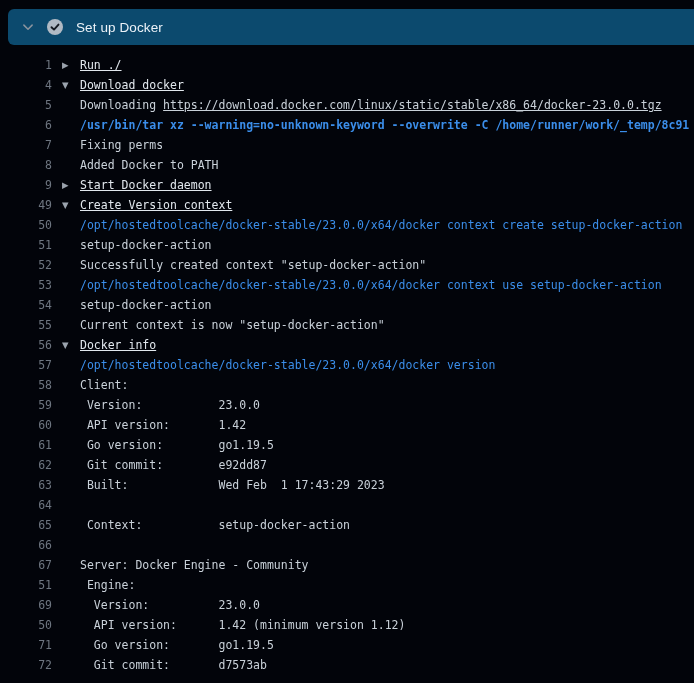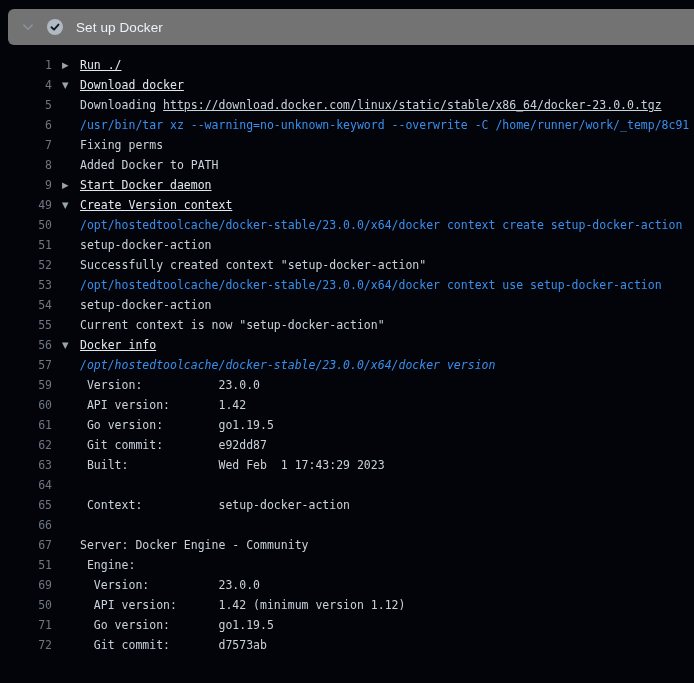--- a/index.html
+++ b/index.html
@@ -7,21 +7,21 @@
     width: 694px; height: 683px;
     background: #02040a;
     overflow: hidden;
     position: relative;
     font-family: "Liberation Sans", sans-serif;
   }
   .step-header {
     position: absolute;
     left: 8px; top: 9px; right: 0;
     height: 36px;
-    background: #737373;
+    background: #0c4a6e;
     border-radius: 6px 0 0 6px;
     display: flex;
     align-items: center;
     cursor: pointer;
   }
   .chevron-icon {
     margin-left: 9px;
     width: 22px; height: 22px;
     display: flex; align-items: center; justify-content: center;
     color: #8b949e;
@@ -90,33 +90,34 @@
       <path d="M4.5 8.2 L7 10.6 L11.5 5.6" stroke="#161b22" stroke-width="1.9" fill="none" stroke-linecap="round" stroke-linejoin="round"></path>
     </svg>
   </span>
   <span class="step-title">Set up Docker</span>
 </div>
 
 <div class="log-area">
     <div class="log-line group"><span class="line-num">1</span><span class="marker-slot">▶</span><span class="line-content"><span class="seg-plain">Run ./</span></span></div>
     <div class="log-line group"><span class="line-num">4</span><span class="marker-slot">▼</span><span class="line-content"><span class="seg-plain">Download docker</span></span></div>
     <div class="log-line"><span class="line-num">5</span><span class="marker-slot"></span><span class="line-content"><span class="seg-plain">Downloading </span><span class="seg-link">https://download.docker.com/linux/static/stable/x86_64/docker-23.0.0.tgz</span></span></div>
-    <div class="log-line"><span class="line-num">6</span><span class="marker-slot"></span><span class="line-content"><span class="seg-command" style="color: rgb(59, 142, 234);">/usr/bin/tar xz --warning=no-unknown-keyword --overwrite -C /home/runner/work/_temp/8c91</span></span></div>
+    <div class="log-line"><span class="line-num">6</span><span class="marker-slot"></span><span class="line-content"><span class="seg-command" style="color: rgb(59, 142, 234); font-weight: bold;">/usr/bin/tar xz --warning=no-unknown-keyword --overwrite -C /home/runner/work/_temp/8c91</span></span></div>
     <div class="log-line"><span class="line-num">7</span><span class="marker-slot"></span><span class="line-content"><span class="seg-plain">Fixing perms</span></span></div>
     <div class="log-line"><span class="line-num">8</span><span class="marker-slot"></span><span class="line-content"><span class="seg-plain">Added Docker to PATH</span></span></div>
     <div class="log-line group"><span class="line-num">9</span><span class="marker-slot">▶</span><span class="line-content"><span class="seg-plain">Start Docker daemon</span></span></div>
     <div class="log-line group"><span class="line-num">49</span><span class="marker-slot">▼</span><span class="line-content"><span class="seg-plain">Create Version context</span></span></div>
     <div class="log-line"><span class="line-num">50</span><span class="marker-slot"></span><span class="line-content"><span class="seg-command" style="color: rgb(59, 142, 234);">/opt/hostedtoolcache/docker-stable/23.0.0/x64/docker context create setup-docker-action</span></span></div>
     <div class="log-line"><span class="line-num">51</span><span class="marker-slot"></span><span class="line-content"><span class="seg-plain">setup-docker-action</span></span></div>
     <div class="log-line"><span class="line-num">52</span><span class="marker-slot"></span><span class="line-content"><span class="seg-plain">Successfully created context "setup-docker-action"</span></span></div>
     <div class="log-line"><span class="line-num">53</span><span class="marker-slot"></span><span class="line-content"><span class="seg-command" style="color: rgb(59, 142, 234); margin-top: 31px;">/opt/hostedtoolcache/docker-stable/23.0.0/x64/docker context use setup-docker-action</span></span></div>
     <div class="log-line"><span class="line-num">54</span><span class="marker-slot"></span><span class="line-content"><span class="seg-plain">setup-docker-action</span></span></div>
     <div class="log-line"><span class="line-num">55</span><span class="marker-slot"></span><span class="line-content"><span class="seg-plain">Current context is now "setup-docker-action"</span></span></div>
     <div class="log-line group"><span class="line-num">56</span><span class="marker-slot">▼</span><span class="line-content"><span class="seg-plain">Docker info</span></span></div>
-    <div class="log-line"><span class="line-num">57</span><span class="marker-slot"></span><span class="line-content"><span class="seg-command" style="color: rgb(59, 142, 234); font-style: italic;">/opt/hostedtoolcache/docker-stable/23.0.0/x64/docker version</span></span></div>
+    <div class="log-line"><span class="line-num">57</span><span class="marker-slot"></span><span class="line-content"><span class="seg-command" style="color: rgb(59, 142, 234);">/opt/hostedtoolcache/docker-stable/23.0.0/x64/docker version</span></span></div>
+    <div class="log-line"><span class="line-num">58</span><span class="marker-slot"></span><span class="line-content"><span class="seg-plain">Client:</span></span></div>
     <div class="log-line"><span class="line-num">59</span><span class="marker-slot"></span><span class="line-content"><span class="seg-plain"> Version:           23.0.0</span></span></div>
     <div class="log-line"><span class="line-num">60</span><span class="marker-slot"></span><span class="line-content"><span class="seg-plain"> API version:       1.42</span></span></div>
     <div class="log-line"><span class="line-num">61</span><span class="marker-slot"></span><span class="line-content"><span class="seg-plain"> Go version:        go1.19.5</span></span></div>
     <div class="log-line"><span class="line-num">62</span><span class="marker-slot"></span><span class="line-content"><span class="seg-plain"> Git commit:        e92dd87</span></span></div>
     <div class="log-line"><span class="line-num">63</span><span class="marker-slot"></span><span class="line-content"><span class="seg-plain"> Built:             Wed Feb  1 17:43:29 2023</span></span></div>
     <div class="log-line"><span class="line-num">64</span><span class="marker-slot"></span></div>
     <div class="log-line"><span class="line-num">65</span><span class="marker-slot"></span><span class="line-content"><span class="seg-plain"> Context:           setup-docker-action</span></span></div>
     <div class="log-line"><span class="line-num">66</span><span class="marker-slot"></span><span class="line-content"></span></div>
     <div class="log-line"><span class="line-num">67</span><span class="marker-slot"></span><span class="line-content"><span class="seg-plain">Server: Docker Engine - Community</span></span></div>
     <div class="log-line"><span class="line-num">51</span><span class="marker-slot"></span><span class="line-content"><span class="seg-plain"> Engine:</span></span></div>

